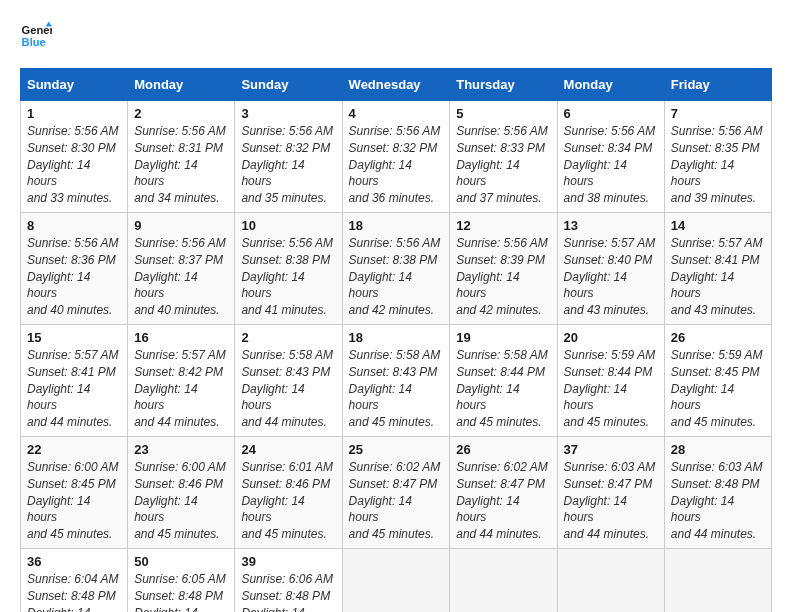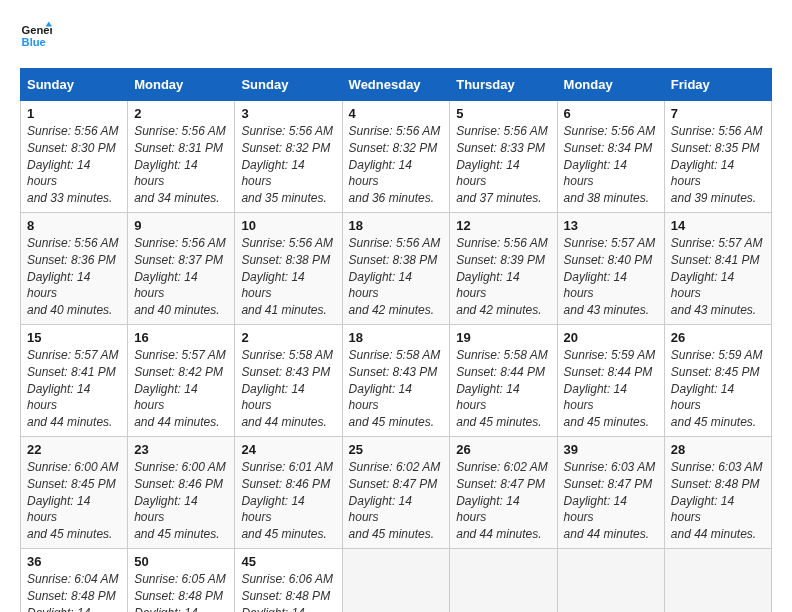--- a/index.html
+++ b/index.html
@@ -214,39 +214,39 @@
       </td>
         <td>
         <span class="day-num">25</span>
         <span class="day-detail">Sunrise: 6:02 AM<br>Sunset: 8:47 PM<br>Daylight: 14 hours<br>and 45 minutes.</span>
       </td>
         <td>
         <span class="day-num">26</span>
         <span class="day-detail">Sunrise: 6:02 AM<br>Sunset: 8:47 PM<br>Daylight: 14 hours<br>and 44 minutes.</span>
       </td>
         <td>
-        <span class="day-num">39</span>
+        <span class="day-num">37</span>
         <span class="day-detail">Sunrise: 6:03 AM<br>Sunset: 8:47 PM<br>Daylight: 14 hours<br>and 44 minutes.</span>
       </td>
         <td>
         <span class="day-num">28</span>
         <span class="day-detail">Sunrise: 6:03 AM<br>Sunset: 8:48 PM<br>Daylight: 14 hours<br>and 44 minutes.</span>
       </td>
       </tr>
       <tr>
         <td>
         <span class="day-num">36</span>
         <span class="day-detail">Sunrise: 6:04 AM<br>Sunset: 8:48 PM<br>Daylight: 14 hours<br>and 43 minutes.</span>
       </td>
         <td>
         <span class="day-num">50</span>
         <span class="day-detail">Sunrise: 6:05 AM<br>Sunset: 8:48 PM<br>Daylight: 14 hours<br>and 43 minutes.</span>
       </td>
         <td>
-        <span class="day-num">45</span>
+        <span class="day-num">39</span>
         <span class="day-detail">Sunrise: 6:06 AM<br>Sunset: 8:48 PM<br>Daylight: 14 hours<br>and 42 minutes.</span>
       </td>
         <td class="empty-cell"></td>
         <td class="empty-cell"></td>
         <td class="empty-cell"></td>
         <td class="empty-cell"></td>
       </tr>
     </tbody>
 </table>
 

